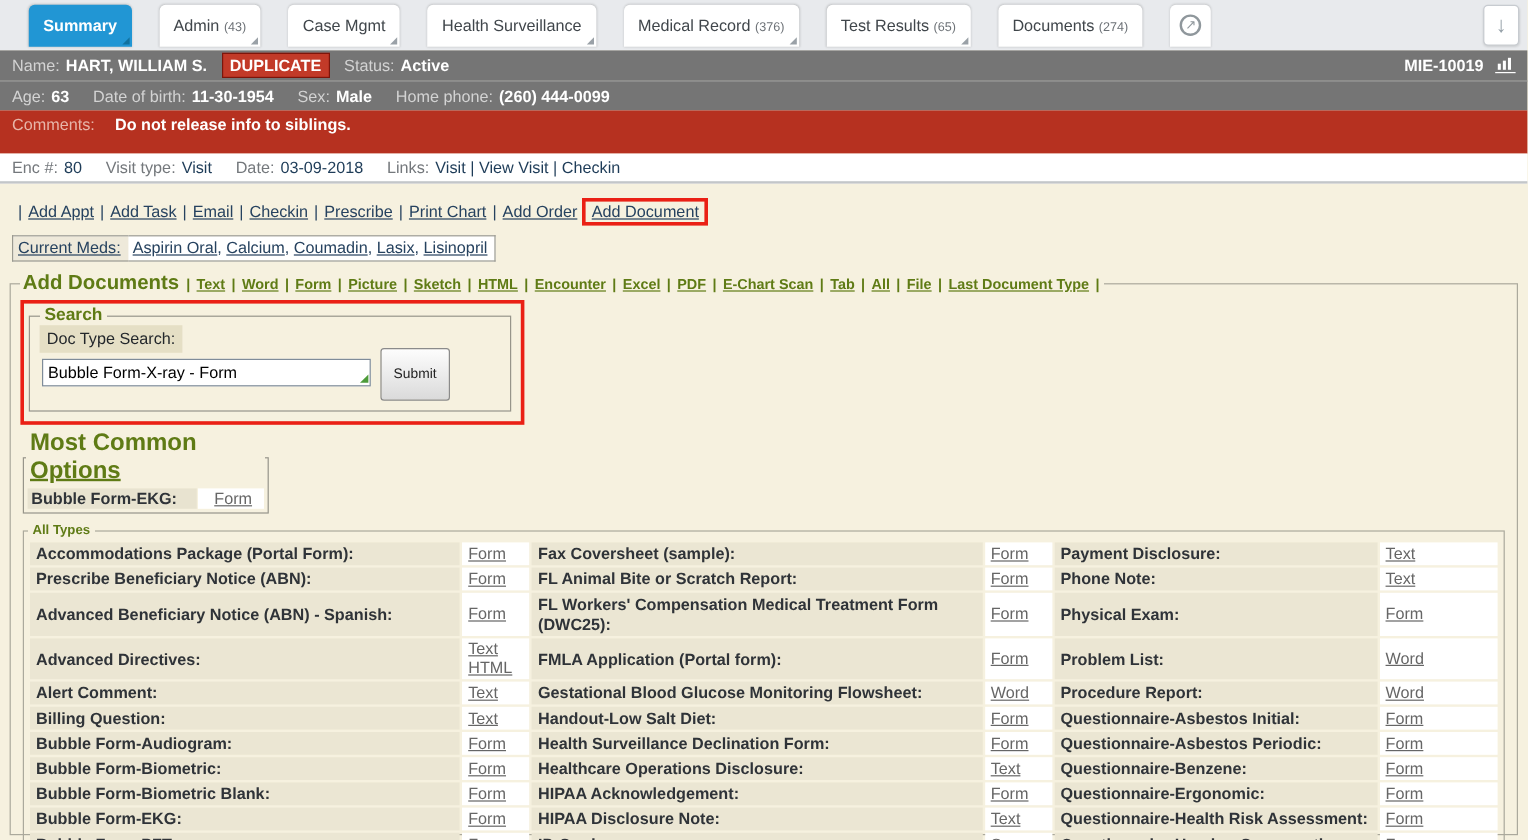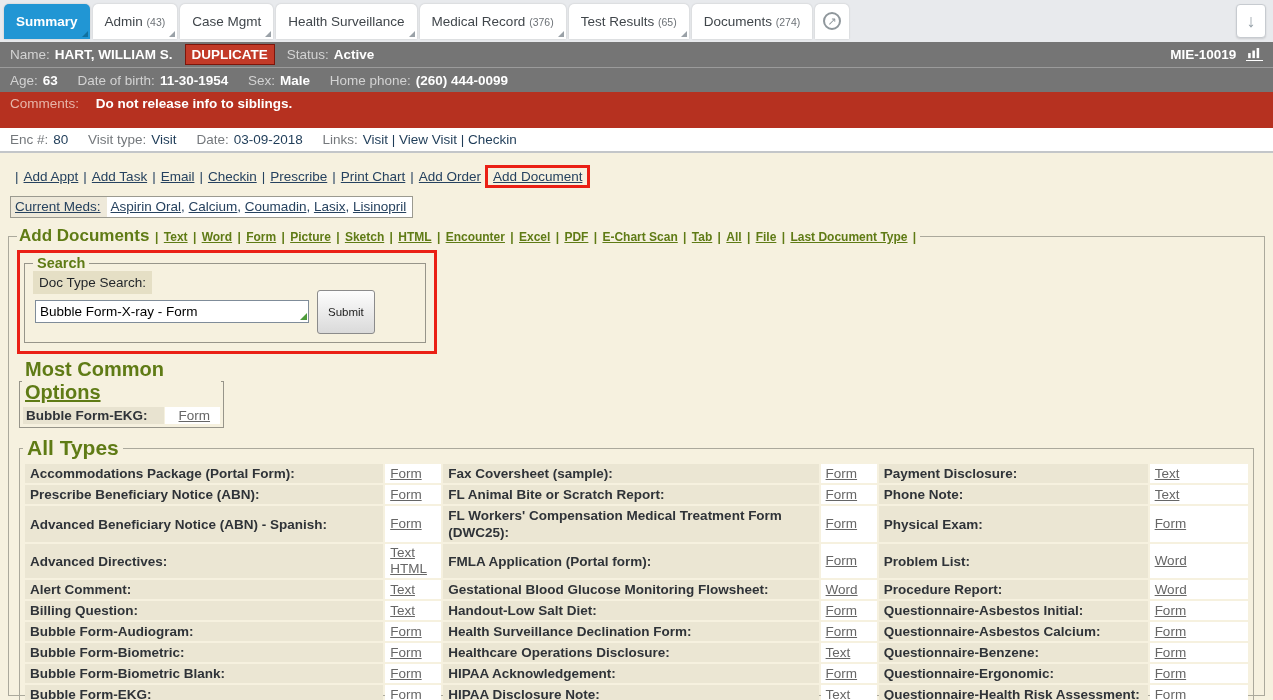--- a/index.html
+++ b/index.html
@@ -10,21 +10,21 @@
     background:#f6f1df; font-size:13.5px;
   }
   a { cursor:pointer; }
 
   
   .tabstrip { background:#e8eaed; height:42px; padding:4px 4px 0 4px; position:relative; white-space:nowrap; }
   .tab {
     display:inline-block; position:relative; vertical-align:bottom;
     background:#fff; border-radius:5px 5px 0 0; height:35px; line-height:35px;
     padding:0 12px; margin-right:3px; font-size:13.5px; color:#40464b;
-    box-shadow:0 0 2px rgba(0,0,0,.18); cursor:pointer;
+    box-shadow:0 0 2px rgba(0,0,0,.18); cursor:pointer;margin-left:20px;
   }
   .tab.active { background:#2196d4; color:#fff; font-weight:bold; }
   .tab .count { font-size:10.5px; color:#6d7277; }
   .tab .corner {
     position:absolute; right:2px; bottom:2px; width:0; height:0;
     border-left:6px solid transparent; border-bottom:6px solid #9aa1a7;
   }
   .tab.active .corner { border-bottom-color:#11719f; }
   .icon-tab { padding:0 8px; }
   .circle-icon {
@@ -102,21 +102,21 @@
 
   .mc-fs { border:1px solid #97958a; width:205px; padding:2px; margin:2px 0 8px 2px; }
   .mc-legend { color:#5f7b15; font-weight:bold; font-size:20px; padding:0 3px; }
   .mc-legend a { color:#5f7b15; text-decoration:underline; }
   .mc-table { border-collapse:separate; border-spacing:1px; width:100%; }
   .mc-table td.lbl { background:#e8e3d0; font-weight:bold; color:#2f3338; padding:1px 6px 1px 3px; }
   .mc-table td.lnk { background:#fff; padding:1px 6px 1px 14px; }
   .mc-table td.lnk a, .types td.lnk a { color:#666; text-decoration:underline; }
 
   .at-fs { border:1px solid #aba99c; margin-top:2px; padding:2px 3px 8px 3px; height:372px; overflow:hidden; }
-  .at-legend { color:#5f7b15; font-weight:bold; font-size:21px; padding:0 4px; }
+  .at-legend { color:#5f7b15; font-weight:bold; font-size:11px; padding:0 4px; }
   table.types { width:100%; border-collapse:separate; border-spacing:2px; font-size:13.5px; }
   .types td.lbl { background:#ebe6d3; color:#2f3338; font-weight:bold; padding:1px 5px; line-height:17px; }
   .types td.lnk { background:#fff; padding:1px 5px; vertical-align:middle; line-height:16px; }
 </style>
 </head>
 <body>
 
 <div class="tabstrip">
   <span id="tabs-host"><span class="tab active"><span>Summary</span><span class="corner"></span></span><span class="tab"><span>Admin</span> <span class="count">(43)</span><span class="corner"></span></span><span class="tab"><span>Case Mgmt</span><span class="corner"></span></span><span class="tab"><span>Health Surveillance</span><span class="corner"></span></span><span class="tab"><span>Medical Record</span> <span class="count">(376)</span><span class="corner"></span></span><span class="tab"><span>Test Results</span> <span class="count">(65)</span><span class="corner"></span></span><span class="tab"><span>Documents</span> <span class="count">(274)</span></span></span><span class="tab icon-tab"><span class="circle-icon">↗</span></span>
   <div class="dl-btn"><span>↓</span></div>
@@ -248,21 +248,21 @@
               <td class="lbl">Handout-Low Salt Diet:</td>
               <td class="lnk"><a>Form</a></td>
               <td class="lbl">Questionnaire-Asbestos Initial:</td>
               <td class="lnk wide"><a>Form</a></td>
             </tr>
             <tr>
               <td class="lbl">Bubble Form-Audiogram:</td>
               <td class="lnk"><a>Form</a></td>
               <td class="lbl">Health Surveillance Declination Form:</td>
               <td class="lnk"><a>Form</a></td>
-              <td class="lbl">Questionnaire-Asbestos Calcium:</td>
+              <td class="lbl">Questionnaire-Asbestos Periodic:</td>
               <td class="lnk wide"><a>Form</a></td>
             </tr>
             <tr>
               <td class="lbl">Bubble Form-Biometric:</td>
               <td class="lnk"><a>Form</a></td>
               <td class="lbl">Healthcare Operations Disclosure:</td>
               <td class="lnk"><a>Text</a></td>
               <td class="lbl">Questionnaire-Benzene:</td>
               <td class="lnk wide"><a>Form</a></td>
             </tr>

